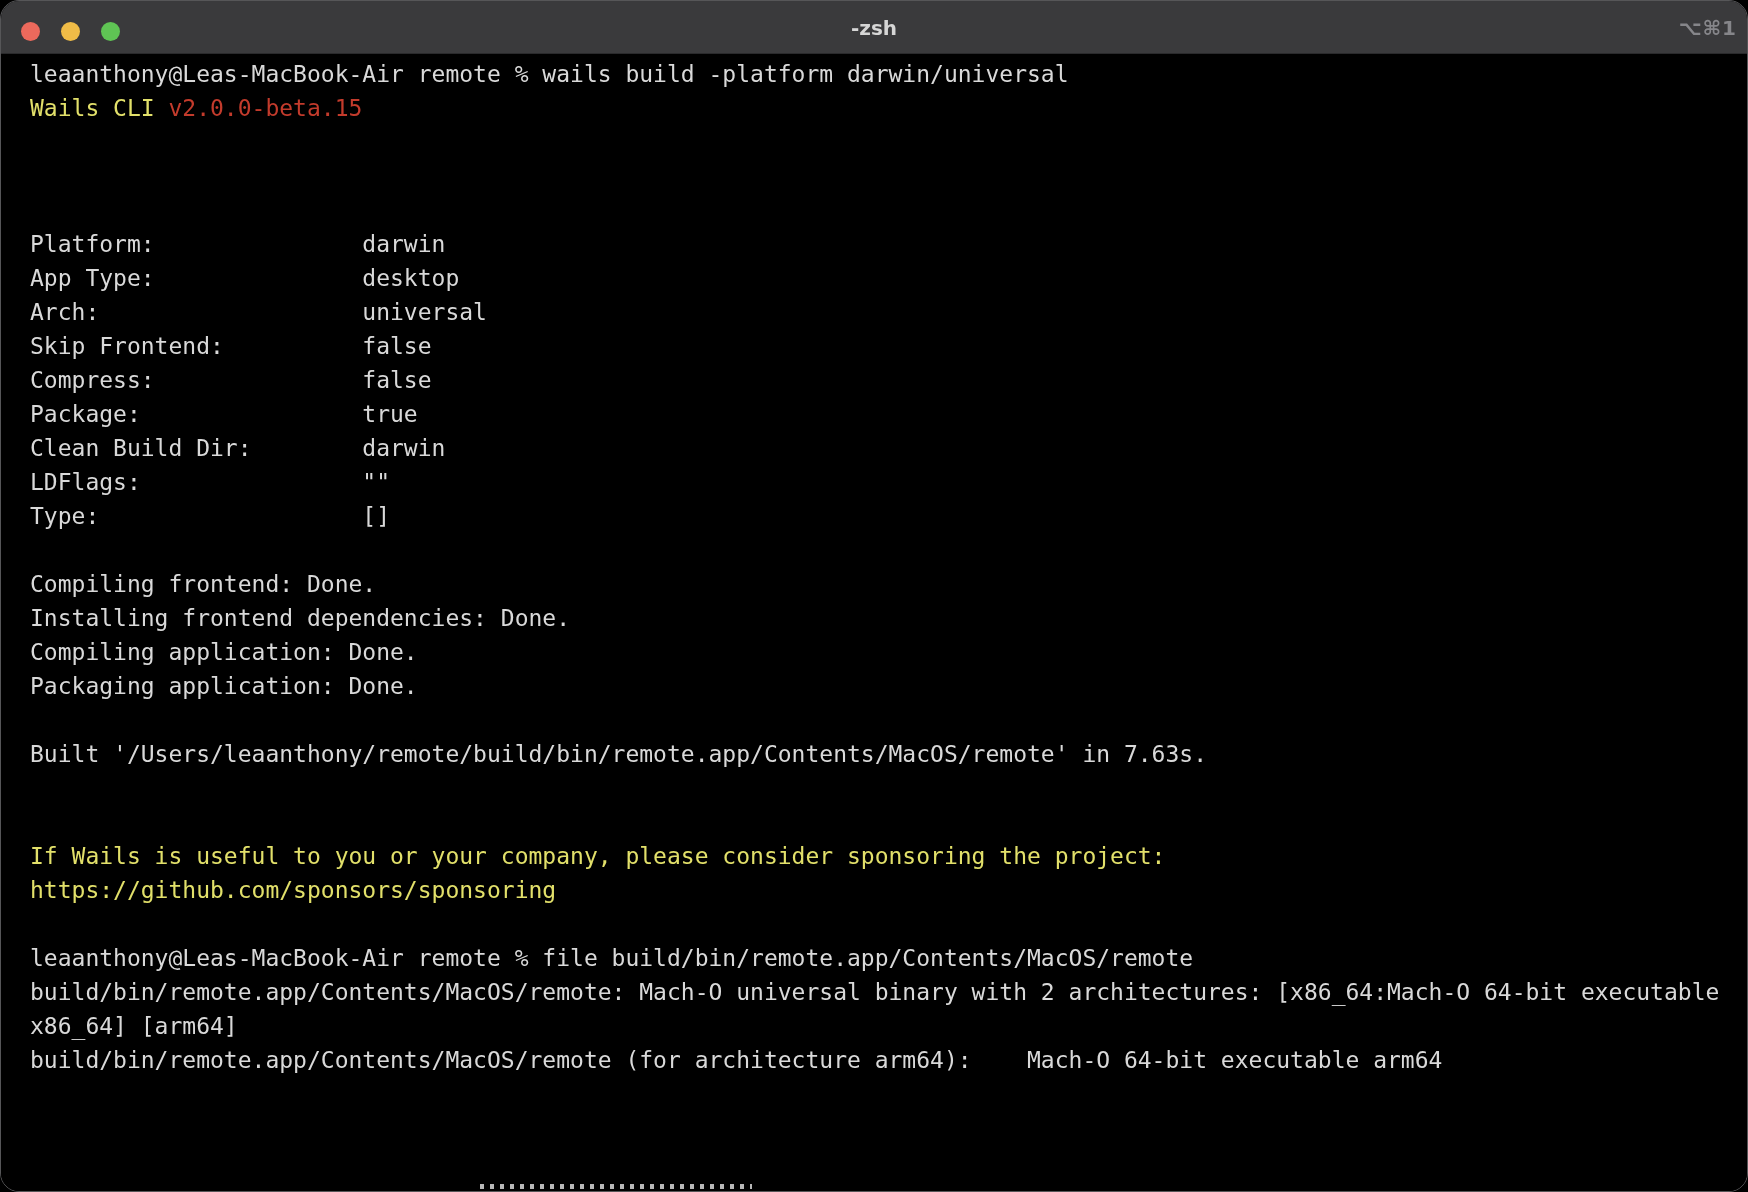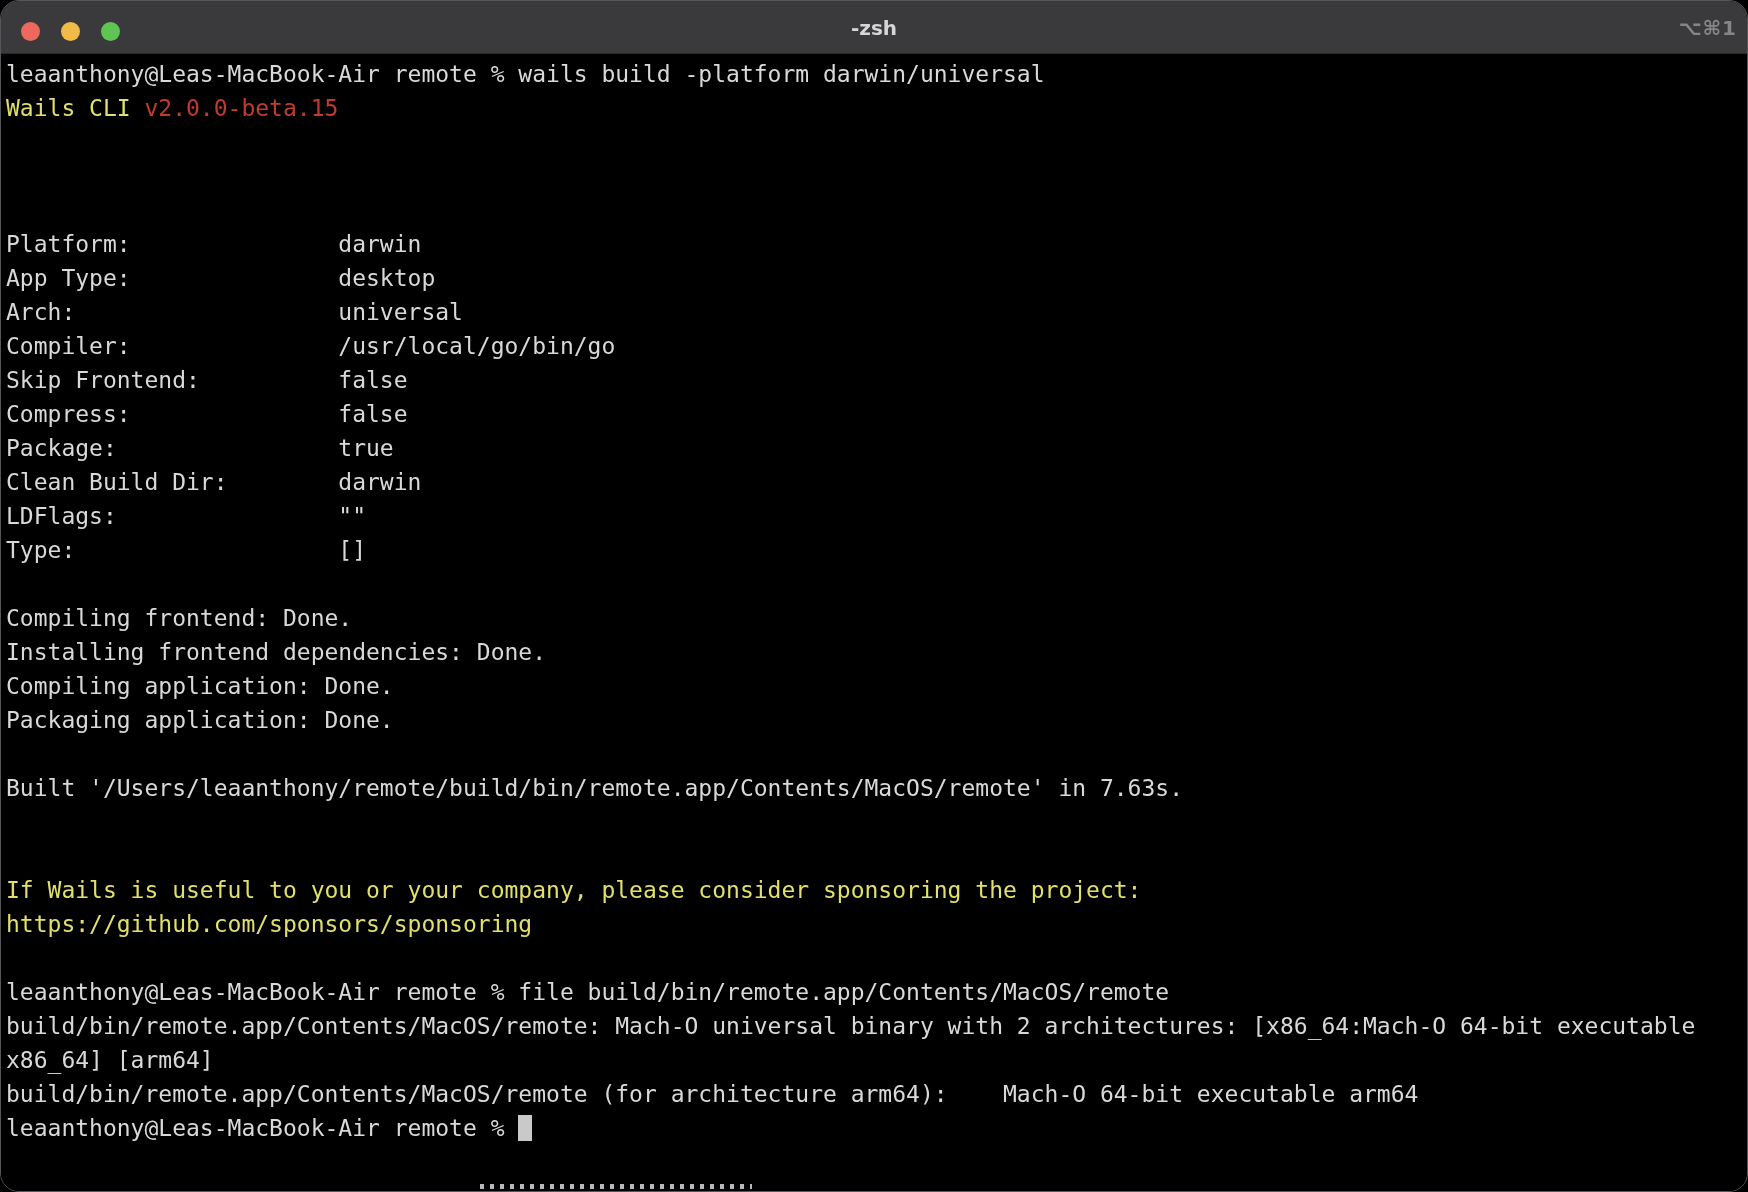--- a/index.html
+++ b/index.html
@@ -34,21 +34,21 @@
   .shortcut{
     position:absolute;right:10px;top:0;height:53px;
     display:flex;align-items:center;
     font-family:"DejaVu Sans", sans-serif;
     font-weight:bold;font-size:20px;letter-spacing:1px;
     color:var(--shortcut_text,#86868a);
   }
 
   .terminal{
     position:relative;height:1136px;
-    padding:3px 0 0 5px;
+    padding:3px 0 0 29px;
     box-sizing:content-box;
     background:var(--bg,#000);
     overflow:hidden;
   }
   .line{
     white-space:pre;
     font-size:23px;line-height:34px;height:34px;
     color:var(--fg,#d9d9d9);
     letter-spacing:0;
   }
@@ -80,21 +80,20 @@
 
   <div class="terminal">
       <div class="line"><span class="c-fg">leaanthony@Leas-MacBook-Air remote % wails build -platform darwin/universal</span></div>
       <div class="line"><span class="c-yellow">Wails CLI </span><span class="c-red">v2.0.0-beta.15</span></div>
       <div class="line">&nbsp;</div>
       <div class="line">&nbsp;</div>
       <div class="line">&nbsp;</div>
       <div class="line"><span class="c-fg">Platform:               darwin</span></div>
       <div class="line"><span class="c-fg">App Type:               desktop</span></div>
       <div class="line"><span class="c-fg">Arch:                   universal</span></div>
-      <div class="line"><span class="c-fg">Compiler:               /usr/local/go/bin/go</span></div>
       <div class="line"><span class="c-fg">Skip Frontend:          false</span></div>
       <div class="line"><span class="c-fg">Compress:               false</span></div>
       <div class="line"><span class="c-fg">Package:                true</span></div>
       <div class="line"><span class="c-fg">Clean Build Dir:        darwin</span></div>
       <div class="line"><span class="c-fg">LDFlags:                ""</span></div>
       <div class="line"><span class="c-fg">Type:                   []</span></div>
       <div class="line">&nbsp;</div>
       <div class="line"><span class="c-fg">Compiling frontend: Done.</span></div>
       <div class="line"><span class="c-fg">Installing frontend dependencies: Done.</span></div>
       <div class="line"><span class="c-fg">Compiling application: Done.</span></div>
@@ -103,17 +102,16 @@
       <div class="line"><span class="c-fg">Built '/Users/leaanthony/remote/build/bin/remote.app/Contents/MacOS/remote' in 7.63s.</span></div>
       <div class="line">&nbsp;</div>
       <div class="line">&nbsp;</div>
       <div class="line"><span class="c-yellow">If Wails is useful to you or your company, please consider sponsoring the project:</span></div>
       <div class="line"><span class="c-yellow">https://github.com/sponsors/sponsoring</span></div>
       <div class="line">&nbsp;</div>
       <div class="line"><span class="c-fg">leaanthony@Leas-MacBook-Air remote % file build/bin/remote.app/Contents/MacOS/remote</span></div>
       <div class="line"><span class="c-fg">build/bin/remote.app/Contents/MacOS/remote: Mach-O universal binary with 2 architectures: [x86_64:Mach-O 64-bit executable</span></div>
       <div class="line"><span class="c-fg">x86_64] [arm64]</span></div>
       <div class="line"><span class="c-fg">build/bin/remote.app/Contents/MacOS/remote (for architecture arm64):    Mach-O 64-bit executable arm64</span></div>
-      <div class="line"><span class="c-fg">leaanthony@Leas-MacBook-Air remote % </span><span class="c-cursor"> </span></div>
     </div>
 
   <div class="clipped-line-top"></div>
 </div>
 
 </body></html>

